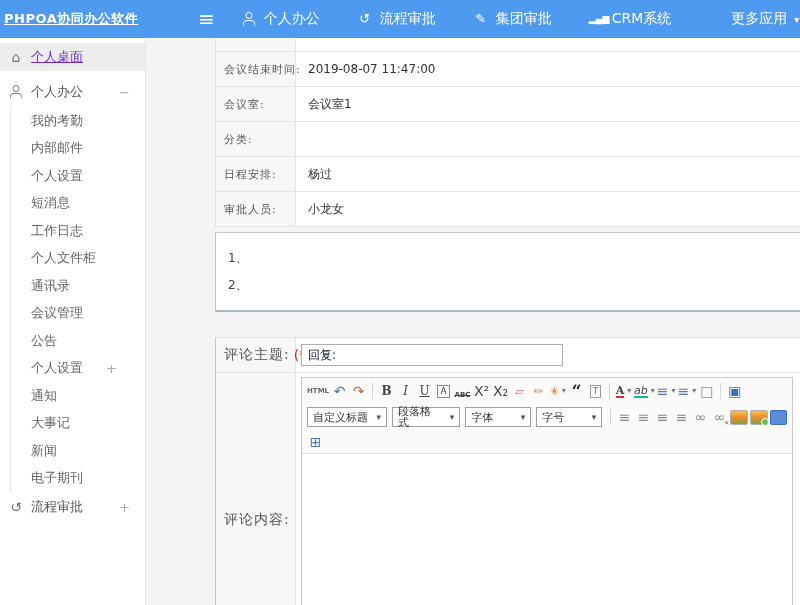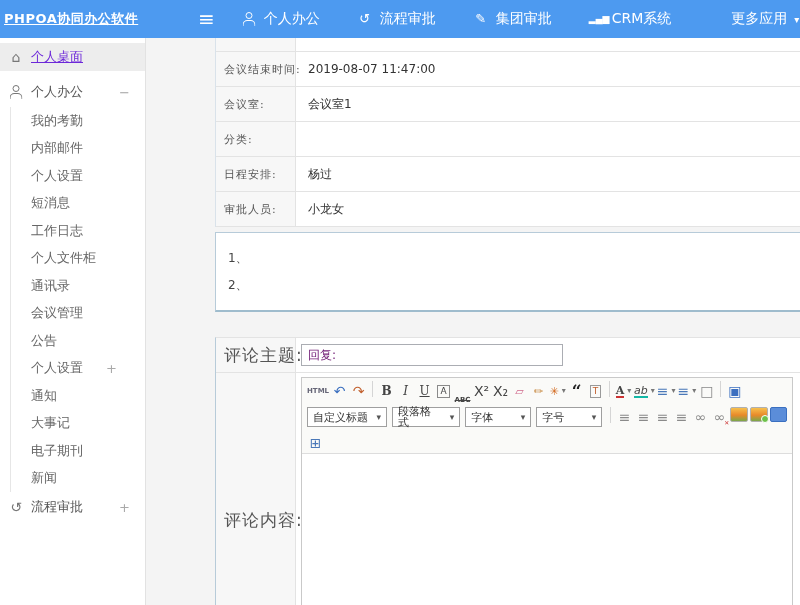--- a/index.html
+++ b/index.html
@@ -46,29 +46,29 @@
   .dlabel { width:80px; flex:none; background:#f7f7f7; border-right:1px solid #e3e3e3; font-size:11px; color:#555; display:flex; align-items:center; padding-left:8px; letter-spacing:1px; white-space:nowrap; }
   .dvalue { flex:1; font-size:12px; color:#333; display:flex; align-items:center; padding-left:12px; }
 
   .summary-box { margin-top:5px; height:80px; background:#fff; border:1px solid #b7cbd9; border-bottom:2px solid #9fbccd; padding:12px 0 0 12px; }
   .sum-line { font-size:12px; color:#444; line-height:27px; }
 
   .section2 { position:absolute; left:69px; top:299px; width:700px; height:330px; background:#fff; border-left:1px solid #b7cbd9; border-top:1px solid #e3e3e3; }
   .crow { display:flex; border-bottom:1px solid #e3e3e3; }
   .crow1 { height:35px; }
   .crow2 { height:294px; border-bottom:none; }
-  .clabel { width:80px; flex:none; background:#f7f7f7; border-right:1px solid #e3e3e3; font-size:17px; color:#555; display:flex; align-items:center; padding-left:8px; letter-spacing:1px; white-space:nowrap; }
+  .clabel { width:80px; flex:none; background:#f7f7f7; border-right:1px solid #e3e3e3; font-size:14px; color:#555; display:flex; align-items:center; padding-left:8px; letter-spacing:1px; white-space:nowrap; }
   .req { color:#cc2222; margin-left:4px; letter-spacing:0; }
   .cvalue { flex:1; display:flex; align-items:center; padding-left:5px; }
   .crow2 .cvalue { align-items:flex-start; padding-top:4px; }
-  .subject-input { width:262px; height:22px; border:1px solid #abadb3; font-size:12px; color:#701a75; padding:2px 6px; font-family:inherit; }
+  .subject-input { width:262px; height:22px; border:1px solid #abadb3; font-size:12px; color:#0f172a; padding:2px 6px; font-family:inherit; }
 
   
   .editor { width:492px; border:1px solid #c9c9c9; background:#fff; }
-  .tb-row { display:flex; padding:3px 4px; background:#fafaf8; }
+  .tb-row { display:flex; align-items:center; padding:3px 4px; background:#fafaf8; }
   .tb-row1 { height:26px; } .tb-row2 { height:26px; } .tb-row3 { height:24px; border-bottom:1px solid #ddd; }
   .tb { display:inline-flex; align-items:center; justify-content:center; min-width:17px; height:20px; font-size:11px; color:#444; margin:0 1px; cursor:pointer; line-height:1; }
   .tb.big { font-size:14px; }
   .tb.small { font-size:14px; }
   .tb.txt { font-size:7px; font-weight:bold; color:#667; letter-spacing:0; }
   .tb.sep { min-width:1px; width:1px; height:16px; background:#d5d5d5; margin:0 4px; cursor:default; }
   .tb.bold { font-weight:bold; font-family:"DejaVu Serif",serif; font-size:12px; }
   .tb.italic { font-style:italic; font-family:"DejaVu Serif",serif; font-size:12px; }
   .tb.underline { text-decoration:underline; font-family:"DejaVu Serif",serif; font-size:12px; }
   .tb.boxed [data-field] { border:1px solid #8a8a8a; padding:1px 2px; font-size:9px; }
@@ -213,27 +213,27 @@
     </div>
 
     <div class="side-item child">
       <span class="side-icon" data-field="icon"></span>
       <span class="side-label" data-field="label">大事记</span>
       <span class="side-expand" data-field="expand"></span>
     </div>
 
     <div class="side-item child">
       <span class="side-icon" data-field="icon"></span>
+      <span class="side-label" data-field="label">新闻</span>
+      <span class="side-expand" data-field="expand"></span>
+    </div>
+
+    <div class="side-item child">
+      <span class="side-icon" data-field="icon"></span>
       <span class="side-label" data-field="label">电子期刊</span>
-      <span class="side-expand" data-field="expand"></span>
-    </div>
-
-    <div class="side-item child">
-      <span class="side-icon" data-field="icon"></span>
-      <span class="side-label" data-field="label">新闻</span>
       <span class="side-expand" data-field="expand"></span>
     </div>
 
     <div class="side-item parent">
       <span class="side-icon" data-field="icon">↺</span>
       <span class="side-label" data-field="label">流程审批</span>
       <span class="side-expand" data-field="expand">+</span>
     </div>
   </div>
 

